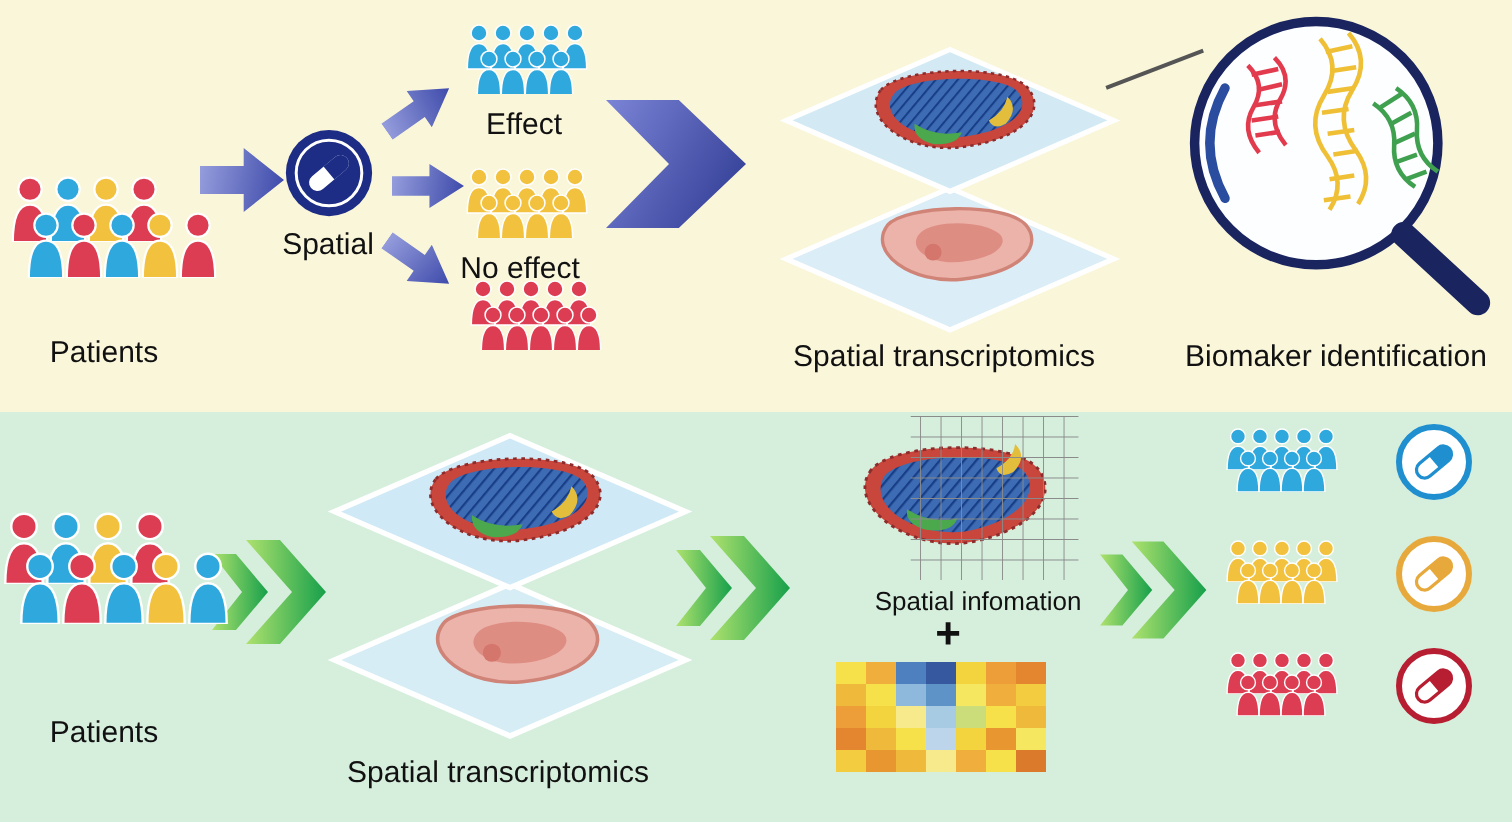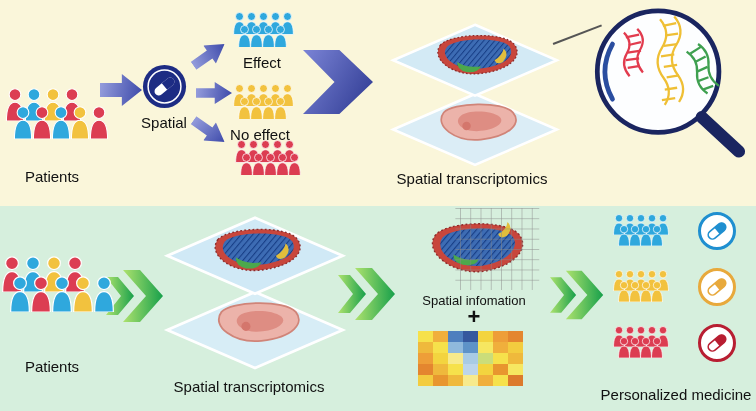--- a/index.html
+++ b/index.html
@@ -284,20 +284,21 @@
         <path d="M108,52 q12,8 11,22 q-1,14 11,22"></path>
         <path d="M120,44 q12,8 11,22 q-1,14 11,22"></path>
         <line x1="112" y1="54" x2="123" y2="47"></line>
         <line x1="117" y1="63" x2="128" y2="57"></line>
         <line x1="119" y1="73" x2="130" y2="68"></line>
         <line x1="120" y1="83" x2="131" y2="79"></line>
         <line x1="125" y1="92" x2="136" y2="88"></line>
       </g>
       <line x1="124" y1="121" x2="163" y2="157" stroke="#1A2560" stroke-width="13" stroke-linecap="round"></line>
     </svg>
+    <div class="lbl" style="left:668px;top:170px;">Biomaker identification</div>
   </div>
 
   <div id="bottom-panel" class="panel">
 
     <div class="crowd" style="left:0px;top:50px;">
         <div class="crowd-row" style="position:relative;z-index:1;">
           <svg viewBox="0 0 20 30" width="24" height="36">
             <circle cx="10" cy="6" r="5.3" fill="#DC3D52" stroke="#ffffff" stroke-width="1"></circle>
             <path d="M10 13 C4.6 13 2.2 18.5 2.2 30 L17.8 30 C17.8 18.5 15.4 13 10 13 Z" fill="#DC3D52" stroke="#ffffff" stroke-width="1"></path>
           </svg>
@@ -362,21 +363,21 @@
       <polygon points="17,0 34,0 57,26 34,52 17,52 40,26" fill="url(#green)"></polygon>
     </svg>
 
     <svg class="fig" style="left:404px;top:2px;" width="140" height="82" viewBox="0 0 140 88">
       <path d="M28,30 C38,14 104,12 118,28 C130,42 116,62 80,68 C48,72 16,48 28,30 Z" fill="#C8463C" stroke="#8C2C2C" stroke-width="1.5" stroke-dasharray="2 2.5"></path>
       <path d="M36,32 C46,20 100,18 111,30 C120,41 108,57 79,62 C52,65 26,48 36,32 Z" fill="url(#hatchBlue)"></path>
       <path d="M48,50 q12,8 27,5 q-3,8 -17,6 q-11,-3 -10,-11 z" fill="#4CA84C"></path>
       <path d="M96,28 q9,-5 10,-13 q7,7 -1,15 q-7,4 -9,-2 z" fill="#E2BE3C"></path>
       <rect x="50" y="0" width="90" height="88" fill="url(#gridPat)"></rect>
     </svg>
-    <div class="lbl small" style="left:474px;top:87px;text-align:center;">Spatial infomation</div>
+    <div class="lbl small" style="left:489px;top:87px;text-align:center;">Spatial infomation</div>
     <div class="lbl plus" style="left:474px;top:98px;">+</div>
     <div class="heatmap" style="left: 418px; top: 125px; display: grid; grid-template-columns: repeat(7, 15px);">
         <div style="width:15px;height:11px;background:#F6E14B"></div>
         <div style="width:15px;height:11px;background:#F0AF3C"></div>
         <div style="width:15px;height:11px;background:#4E7FBE"></div>
         <div style="width:15px;height:11px;background:#35589E"></div>
         <div style="width:15px;height:11px;background:#F3D43F"></div>
         <div style="width:15px;height:11px;background:#EE9E38"></div>
         <div style="width:15px;height:11px;background:#E4862F"></div>
         <div style="width:15px;height:11px;background:#EFB93C"></div>
@@ -555,16 +556,15 @@
           </svg>
         </div>
       </div>
     <div class="pill-circle" style="left: 698px; top: 118px; border-color: rgb(184, 30, 50);"><svg viewBox="0 0 24 24" width="100%" height="100%">
           <g transform="rotate(-40 12 12)">
             <rect x="2.6" y="8.2" width="18.8" height="7.6" rx="3.8" fill="#ffffff" stroke="#B81E32" stroke-width="1.5"></rect>
             <path d="M12 8.2 h5.6 a3.8 3.8 0 0 1 0 7.6 H12 z" fill="#B81E32"></path>
           </g>
         </svg></div>
 
-    <div class="lbl" style="left:676px;top:180px;">Personalized medicine</div>
   </div>
 
 </div>
 
 </body></html>

